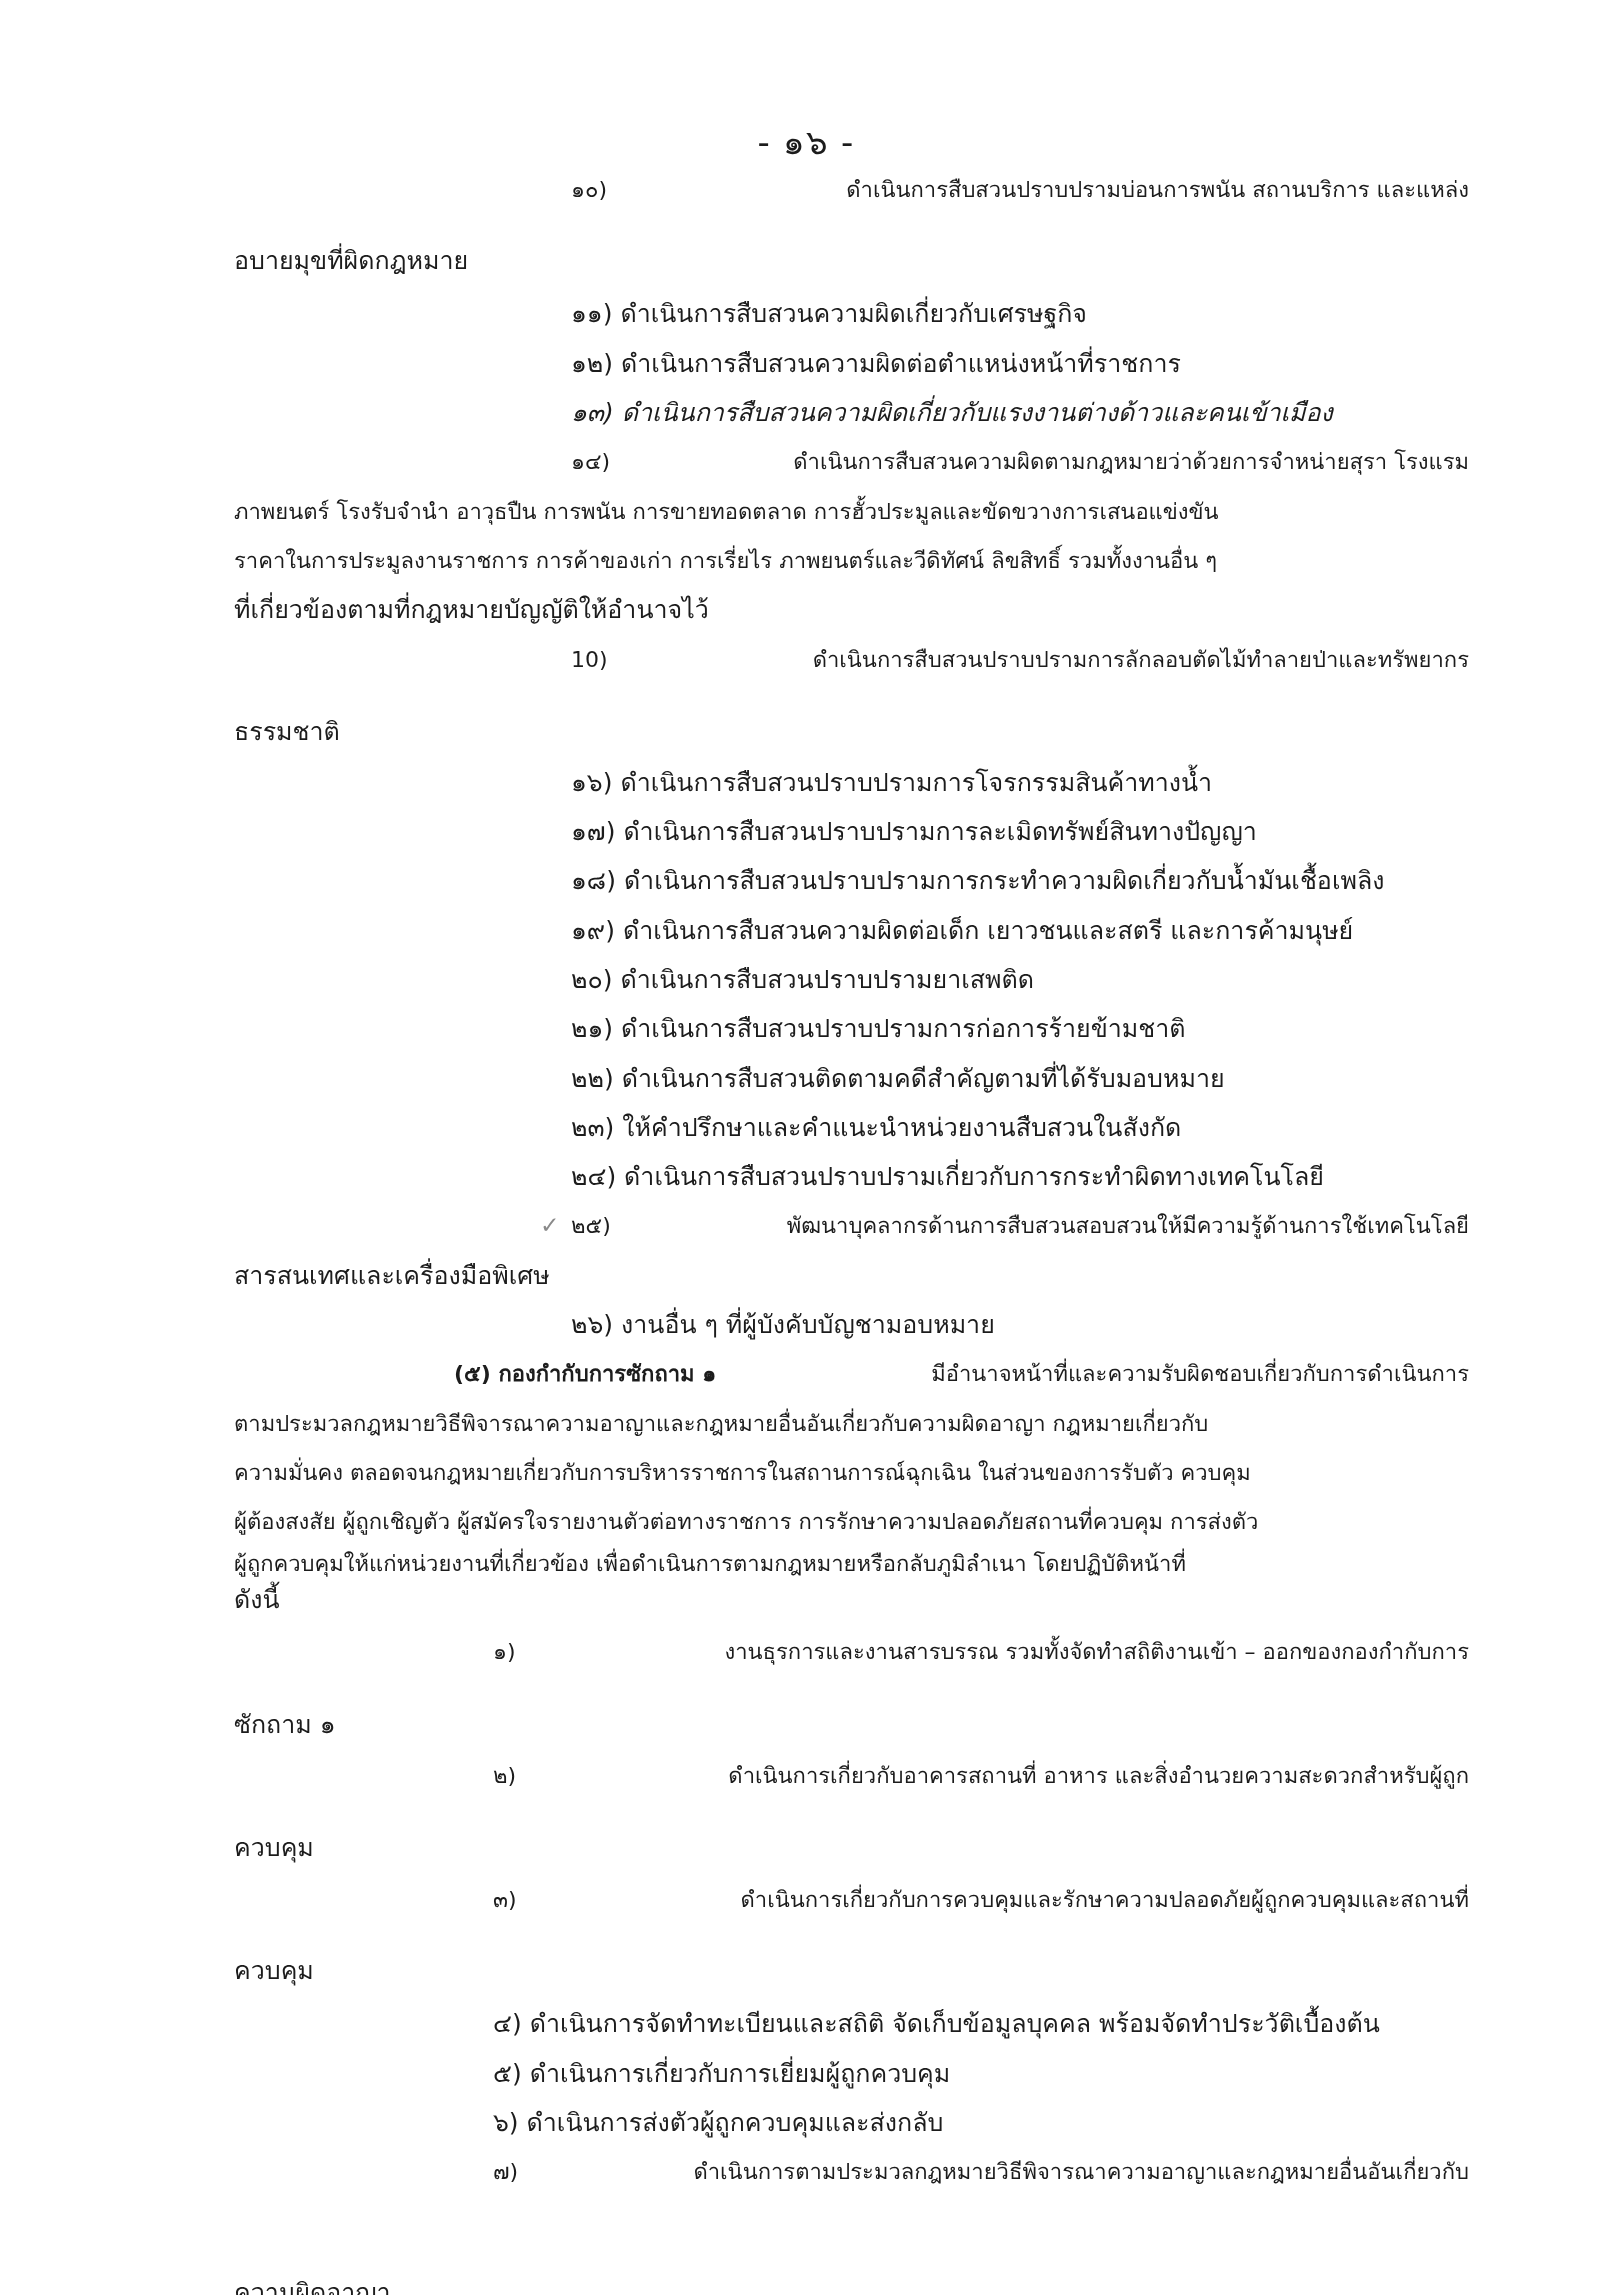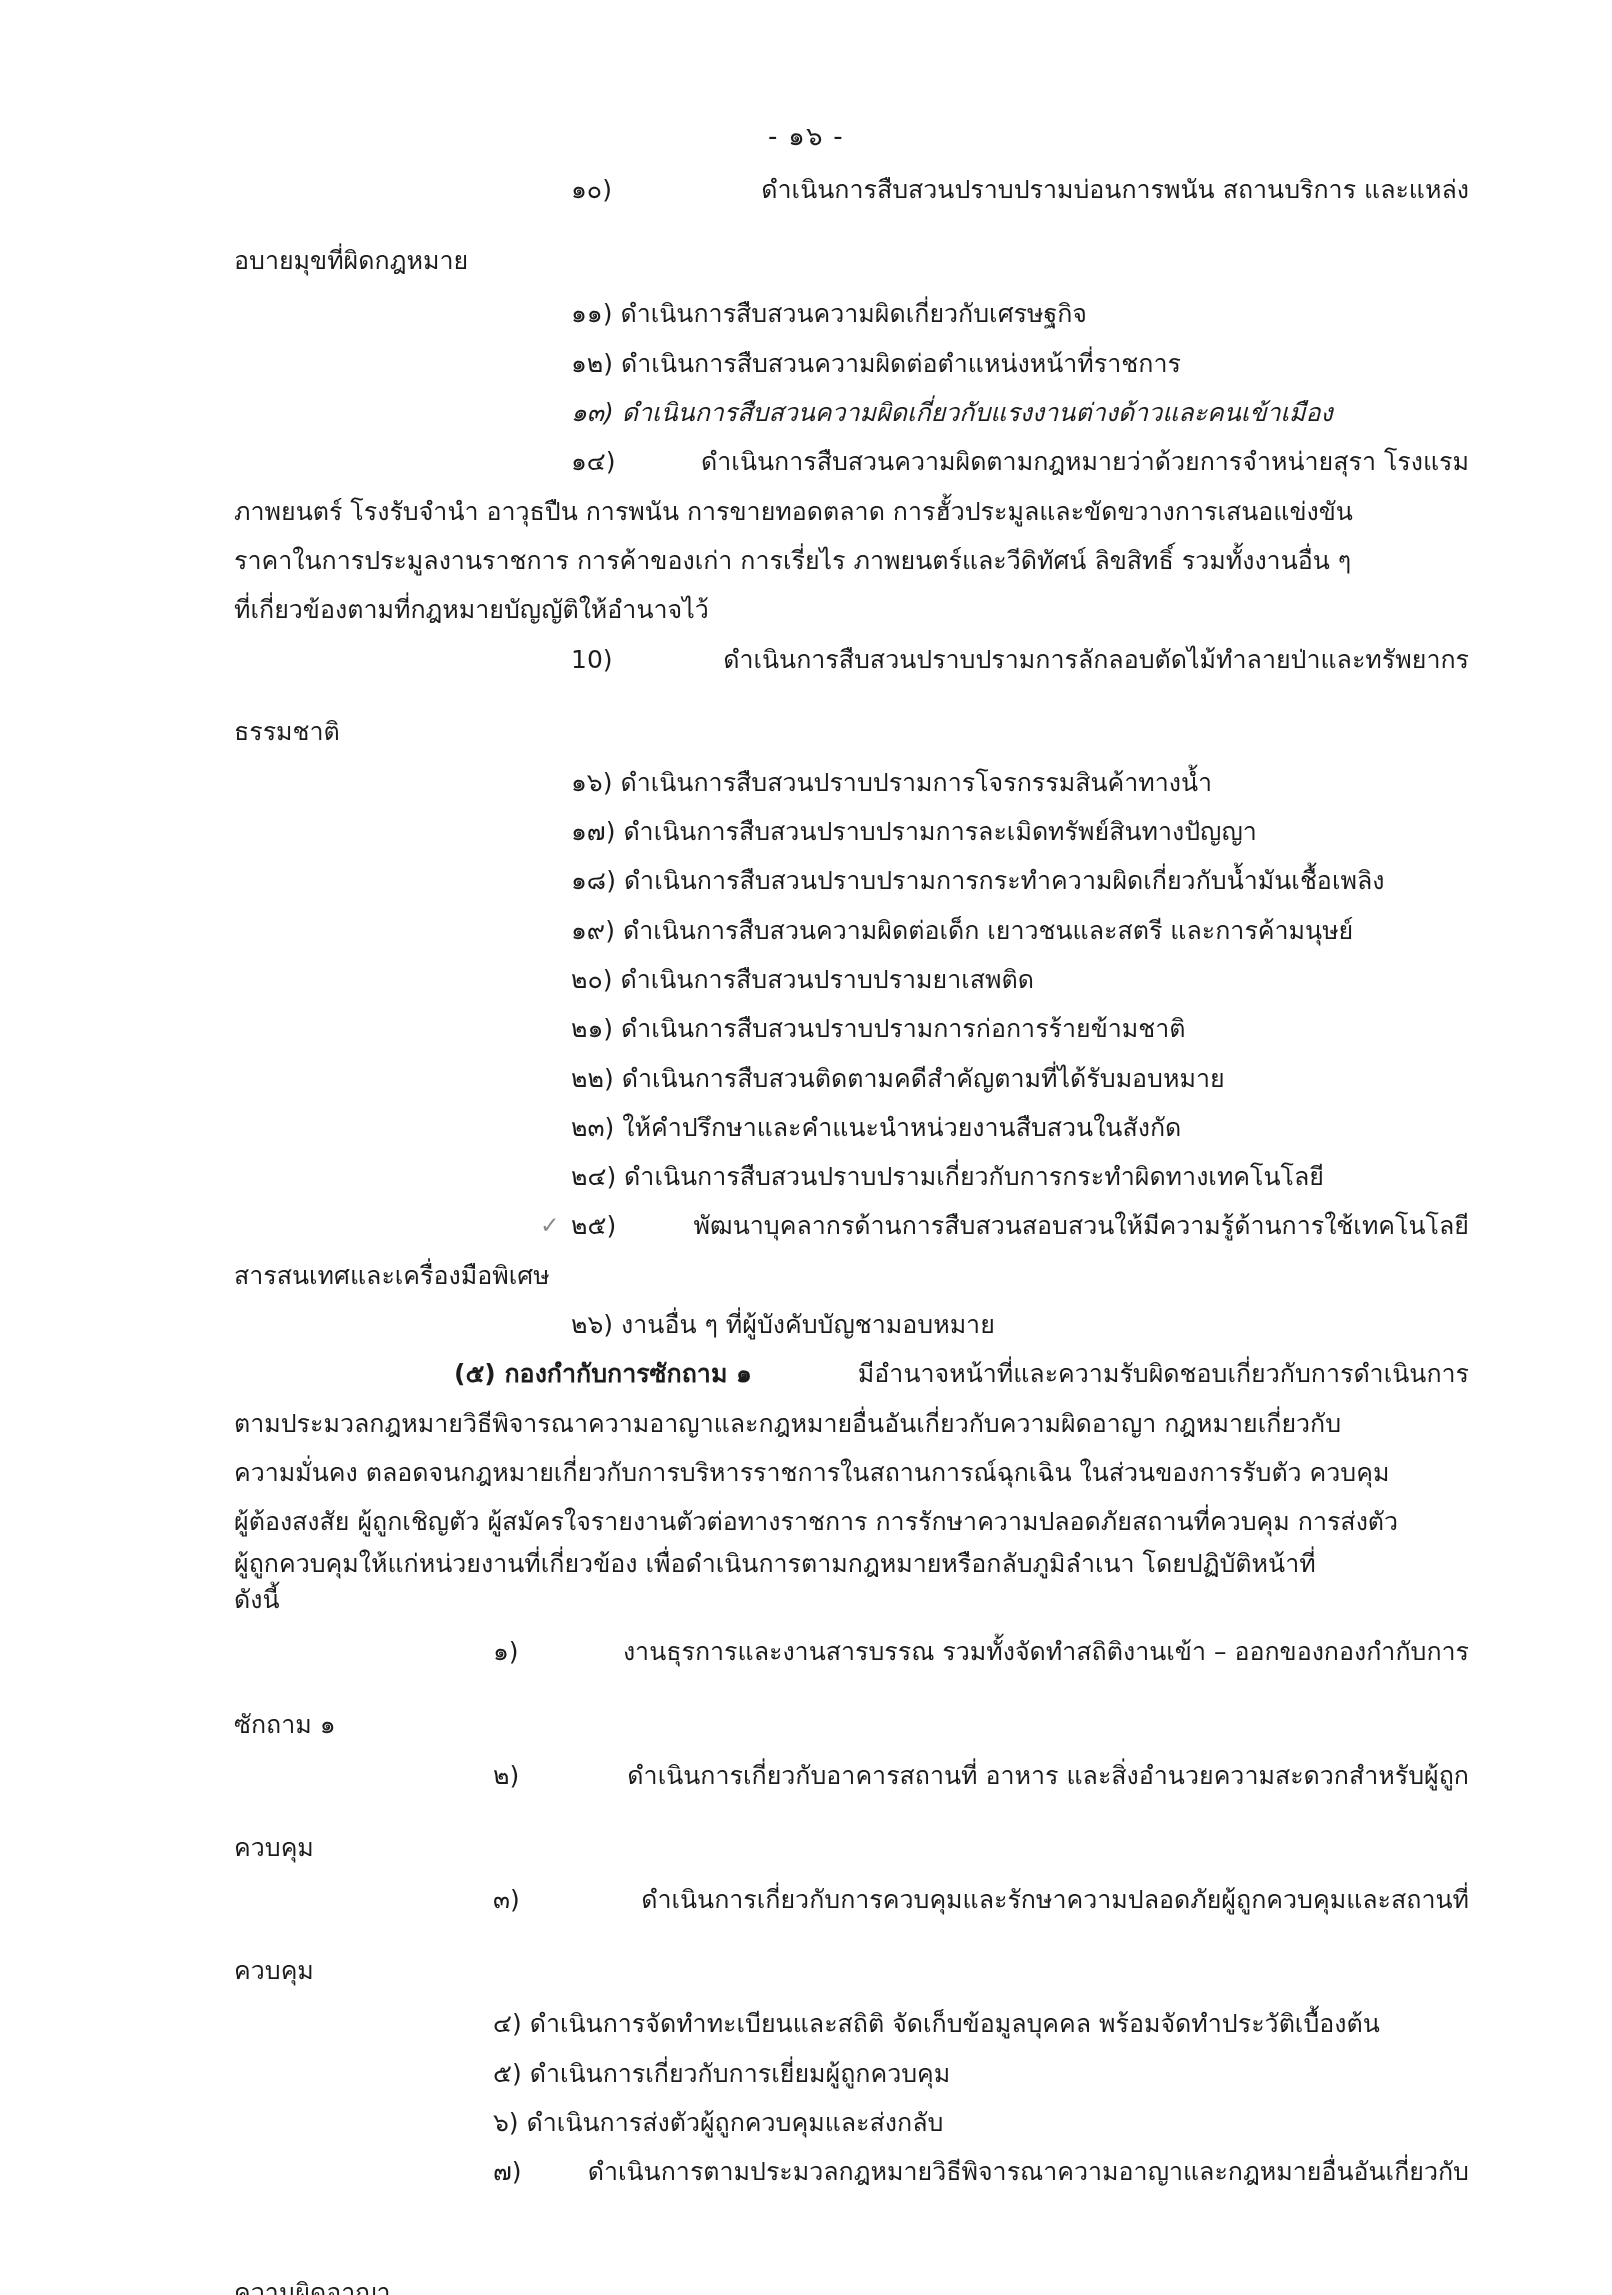--- a/index.html
+++ b/index.html
@@ -4,27 +4,27 @@
 <style>
   html, body { margin: 0; padding: 0; background: #ffffff; }
   body {
     width: 1612px; height: 2295px; position: relative; overflow: hidden;
     font-family: "DejaVu Sans", "Liberation Sans", sans-serif;
     color: #1c1c1c;
   }
   .page { position: absolute; left: 0; top: 0; width: 1612px; height: 2295px; }
   .page-number {
     position: absolute; top: 115px; left: 0; width: 1612px; text-align: center;
-    font-size: 26px; letter-spacing: 1.3px;
+    font-size: 34px; letter-spacing: 1.3px;
   }
   .line {
     position: absolute; font-size: 25px; line-height: 39px; white-space: nowrap;
   }
   .just {
-    position: absolute; font-size: 25px; line-height: 39px;
+    position: absolute; font-size: 22px; line-height: 39px;
     text-align: justify; text-align-last: justify; white-space: nowrap;
   }
   .just span { display: inline-block; }
   .bold { font-weight: bold; }
   .check {
     position: absolute; font-size: 23.4px; color: #8a8a8a; line-height: 39px;
   }
 </style>
 </head>
 <body>

